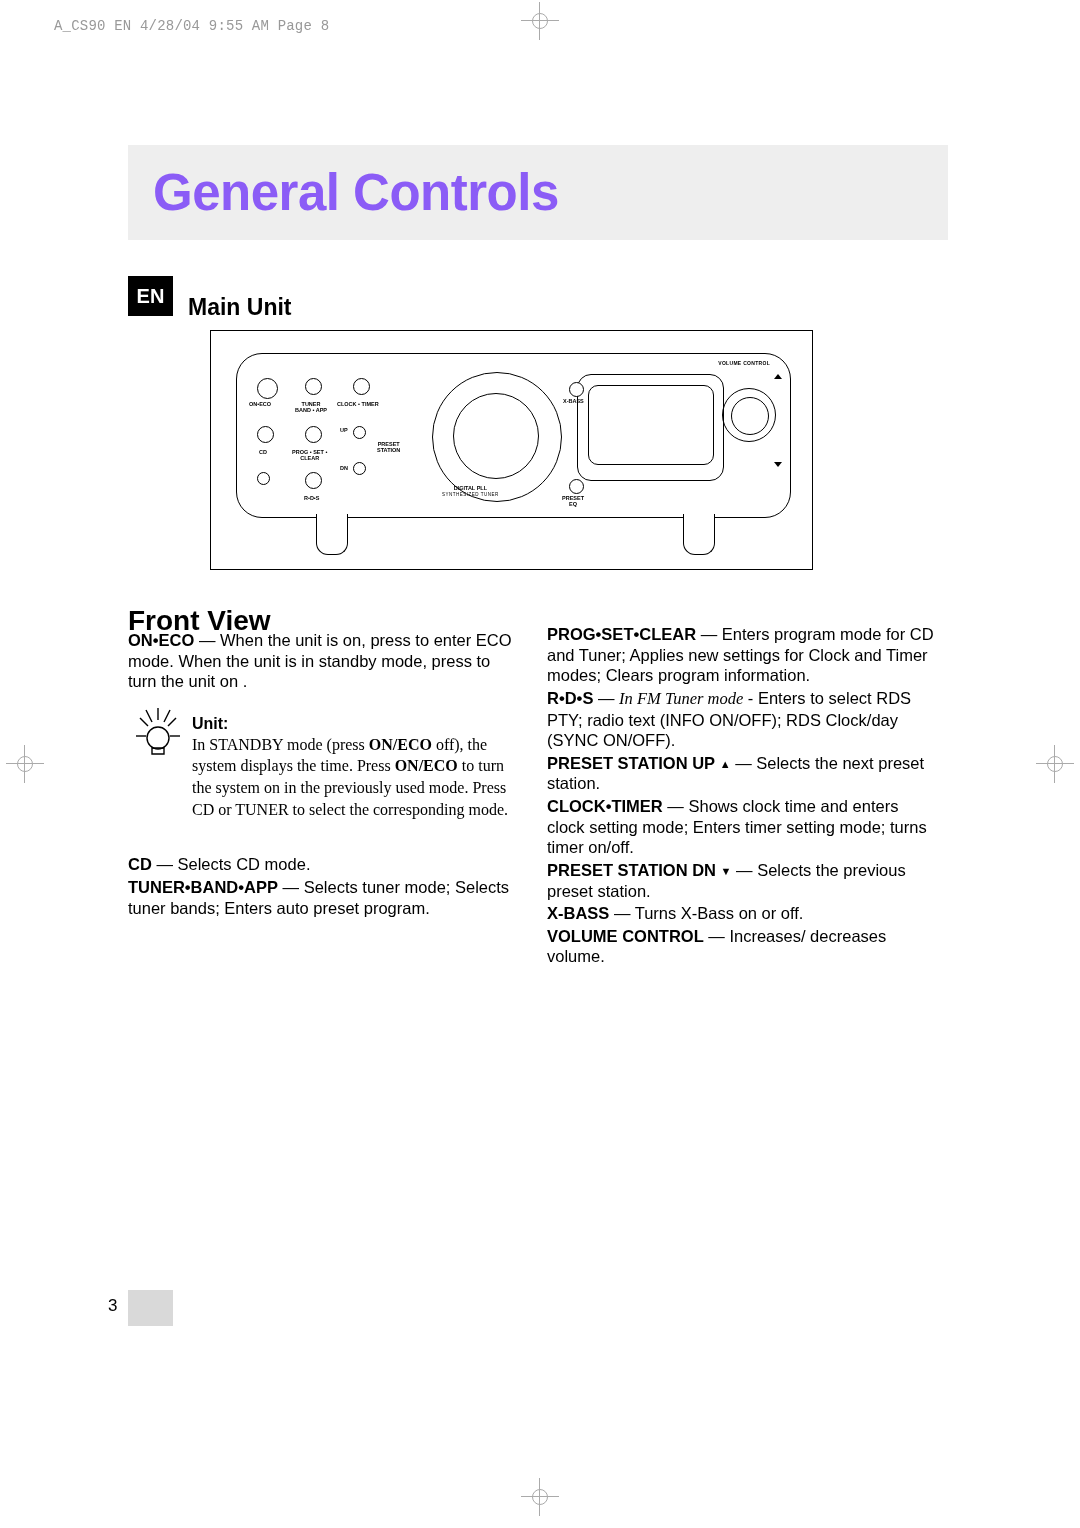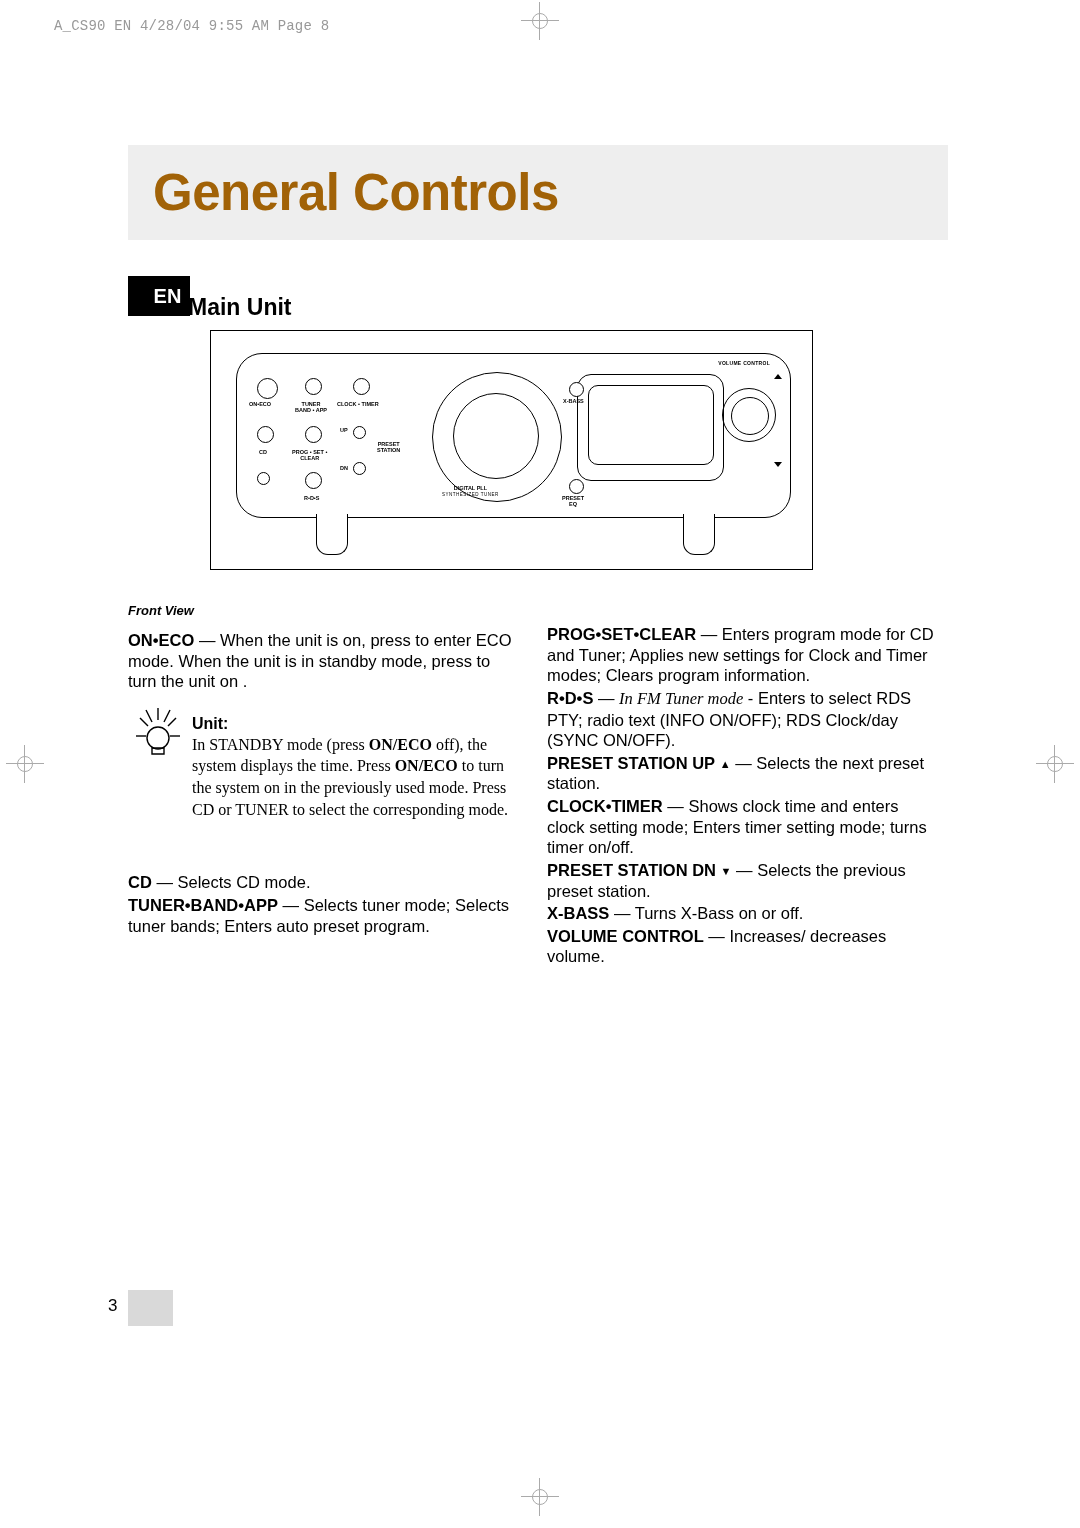--- a/index.html
+++ b/index.html
@@ -85,38 +85,37 @@
     height: 95px;
     background: #eeeeee;
     display: flex;
     align-items: center;
     padding-left: 25px;
     box-sizing: border-box;
   }
   .title-box span {
     font-weight: bold;
     font-size: 51px;
-    color: #a16207;
+    color: #8b5cf6;
     letter-spacing: -0.5px;
   }
 
   .en-tag {
     position: absolute;
     top: 276px;
     left: 128px;
     width: 45px;
     height: 40px;
     background: #000;
     color: #fff;
     font-weight: bold;
     font-size: 20px;
     display: flex;
     align-items: center;
     justify-content: center;
-    padding-left: 17px;
   }
   .main-unit-head {
     position: absolute;
     top: 293px;
     left: 188px;
     font-weight: bold;
     font-size: 23px;
   }
 
   
@@ -269,22 +268,21 @@
   .pll .sub{
     font-size:4.5px; font-weight:normal; letter-spacing:0.5px;
   }
 
   
   .front-head {
     position: absolute;
     top: 603px;
     left: 128px;
     font-weight: bold;
-    font-size: 13px;
-    font-style: italic;
+    font-size: 28px;
   }
   .col {
     position: absolute;
     width: 393px;
   }
   .col.left { left: 128px; top: 630px; }
   .col.right { left: 547px; top: 624px; }
   .col p { margin: 0 0 2px 0; }
 
   .bold { font-weight: bold; }
@@ -299,21 +297,21 @@
   }
   .bulb {
     position: absolute;
     left: 4px;
     top: -12px;
     font-size: 34px;
     line-height: 1;
   }
   .tips-title { font-weight: bold; font-size:16px;}
 
-  .after-tips { margin-top: 52px;}
+  .after-tips { margin-top: 34px;}
 
   .pagenum-box{
     position:absolute;
     left:128px;
     top:1290px;
     width:45px;height:36px;
     background:#d9d9d9;
     display:flex;
     align-items:center;
     justify-content:center;

